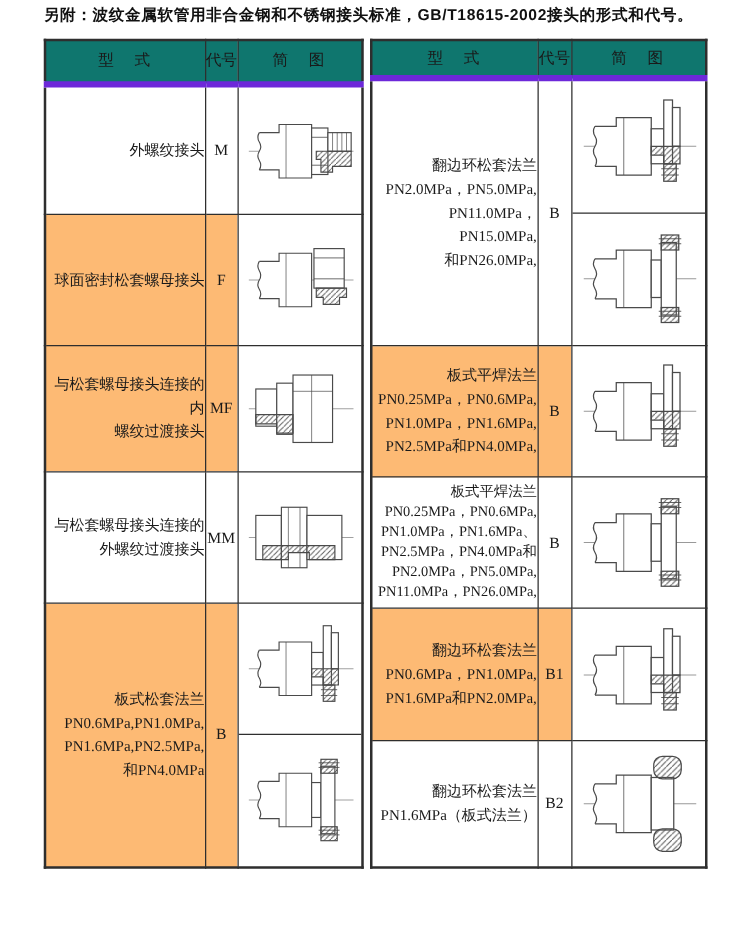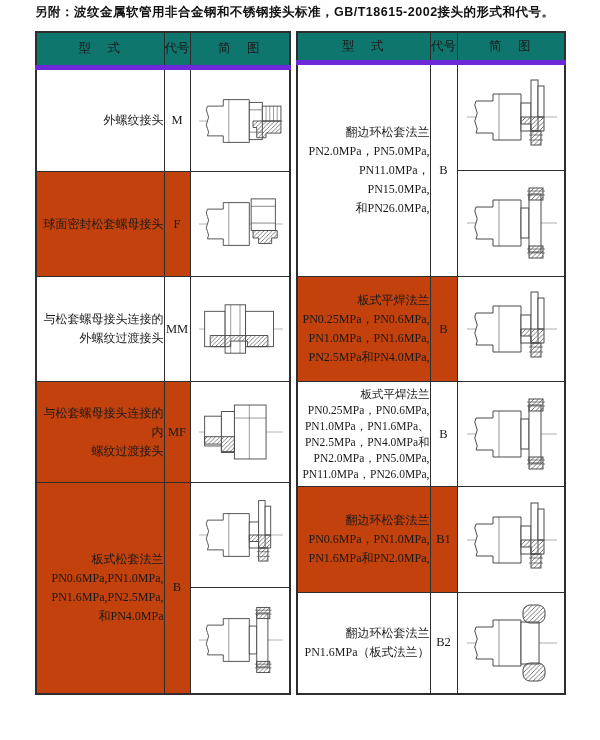--- a/index.html
+++ b/index.html
@@ -18,21 +18,21 @@
   table.t th{
     background:#0f766e;height:27px;font-weight:normal;font-size:12.5px;
     letter-spacing:2px;border-bottom:5px solid #6d28d9;
   }
   td.type{
     font-size:12px;line-height:19px;padding:4px 3px 4px 8px;
     white-space:pre-line;background:#fff;text-align:right;
   }
   td.type.tight{line-height:16px;font-size:11.5px;}
   td.code{text-align:center;font-size:12.5px;background:#fff;}
-  td.hl{background:#c2410c;margin-left:28px;}
+  td.hl{background:#fdba74;margin-left:28px;}
   td.diag{background:#fff;text-align:center;padding:0;}
   td.diag .cell{display:flex;align-items:center;justify-content:center;}
   td.diag .sub{height:50%;display:flex;align-items:center;justify-content:center;box-sizing:border-box;}
   td.diag .sub.first{border-bottom:1px solid #2e2e2e;}
   .hidden-defs{position:absolute;width:0;height:0;overflow:hidden;}
 </style>
 </head>
 <body>
 
 <svg class="hidden-defs" aria-hidden="true">
@@ -166,40 +166,40 @@
       <td class="type hl">球面密封松套螺母接头</td>
       <td class="code hl">F</td>
       <td class="diag">
             <div class="cell">
               <svg viewBox="0 0 100 86" width="94" height="80">
                 <use href="#d-nut"></use>
               </svg>
             </div>
           </td>
     </tr>
+    <tr style="height:87px">
+      <td class="type hl">与松套螺母接头连接的内
+螺纹过渡接头</td>
+      <td class="code hl">MF</td>
+      <td class="diag">
+            <div class="cell">
+              <svg viewBox="0 0 100 86" width="94" height="80">
+                <use href="#d-adapter"></use>
+              </svg>
+            </div>
+          </td>
+    </tr>
     <tr style="height:91px">
       <td class="type">与松套螺母接头连接的
 外螺纹过渡接头</td>
       <td class="code">MM</td>
       <td class="diag">
             <div class="cell">
               <svg viewBox="0 0 100 86" width="94" height="80">
                 <use href="#d-union"></use>
-              </svg>
-            </div>
-          </td>
-    </tr>
-    <tr style="height:87px">
-      <td class="type hl">与松套螺母接头连接的内
-螺纹过渡接头</td>
-      <td class="code hl">MF</td>
-      <td class="diag">
-            <div class="cell">
-              <svg viewBox="0 0 100 86" width="94" height="80">
-                <use href="#d-adapter"></use>
               </svg>
             </div>
           </td>
     </tr>
     <tr style="height:180px">
       <td class="type hl">板式松套法兰
 PN0.6MPa,PN1.0MPa,
 PN1.6MPa,PN2.5MPa,
 和PN4.0MPa</td>
       <td class="code hl">B</td>

